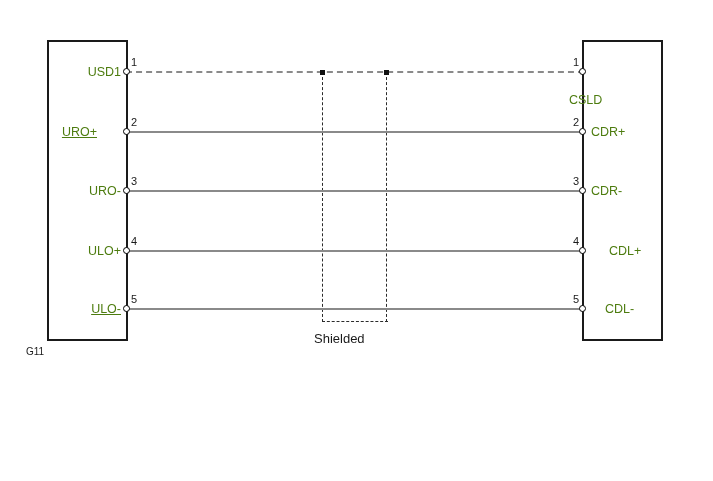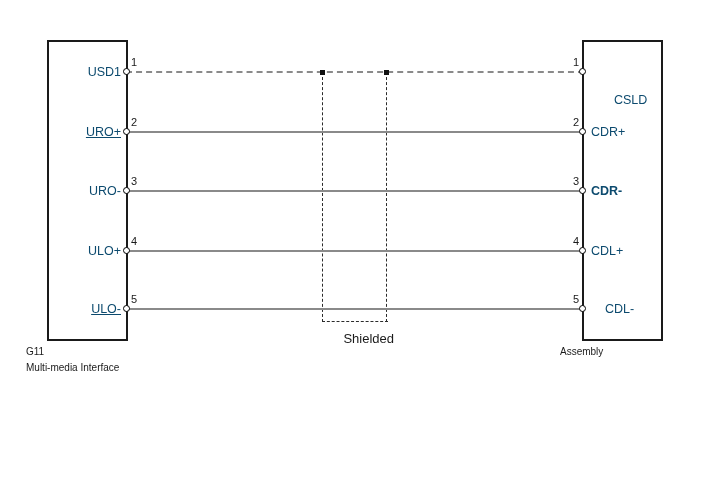--- a/index.html
+++ b/index.html
@@ -51,21 +51,21 @@
     line-height: 13px;
     color: #1a1a1a;
     white-space: nowrap;
   }
   .pnum.right { width: 24px; text-align: right; }
 
   .plabel {
     position: absolute;
     font-size: 12.5px;
     line-height: 16px;
-    color: #0c4a6e;
+    color: #4d7c0f;
     white-space: nowrap;
   }
   .plabel.leftside { text-align: right; }
 
   .shield-v {
     position: absolute;
     width: 0;
     border-left: 1.5px dashed #2b2b2b;
   }
   .shield-b {
@@ -77,21 +77,21 @@
     position: absolute;
     width: 5px;
     height: 5px;
     background: #111111;
   }
   .shield-label {
     position: absolute;
     left: 314px;
     top: 331px;
     width: 80px;
-    text-align: right;
+    text-align: left;
     font-size: 13px;
     color: #1a1a1a;
   }
 
   .caption {
     position: absolute;
     top: 344px;
     font-size: 10px;
     line-height: 15.5px;
     color: #1a1a1a;
@@ -112,42 +112,42 @@
     <div class="shield-v" style="left:322px; top:72px; height:250px;"></div>
     <div class="shield-v" style="left:386px; top:72px; height:250px;"></div>
     <div class="shield-b" style="left:322px; top:321px; width:66px;"></div>
   </div>
 
   <div class="layer" id="rows-layer">
       <div class="wire dashed" style="top: 71px;"></div>
       <div class="pnum" style="left: 131px; top: 56px;">1</div>
       <div class="pnum right" style="left: 555px; top: 56px;">1</div>
       <div class="plabel leftside" style="right: 592px; top: 64px;">USD1</div>
-      <div class="plabel" style="left: 614px; top: 64px; margin-top: 28px;">CSLD</div>
+      <div class="plabel" style="left: 569px; top: 64px; margin-top: 28px;">CSLD</div>
       <div class="pin" style="left: 123px; top: 68px;"></div>
       <div class="pin" style="left: 579px; top: 68px;"></div>
       <div class="wire solid" style="top: 130.5px;"></div>
       <div class="pnum" style="left: 131px; top: 115.5px;">2</div>
       <div class="pnum right" style="left: 555px; top: 115.5px;">2</div>
-      <div class="plabel leftside" style="right: 592px; top: 123.5px; text-decoration: underline;">URO+</div>
+      <div class="plabel leftside" style="right: 616px; top: 123.5px; text-decoration: underline;">URO+</div>
       <div class="plabel" style="left: 591px; top: 123.5px;">CDR+</div>
       <div class="pin" style="left: 123px; top: 127.5px;"></div>
       <div class="pin" style="left: 579px; top: 127.5px;"></div>
       <div class="wire solid" style="top: 189.5px;"></div>
       <div class="pnum" style="left: 131px; top: 174.5px;">3</div>
       <div class="pnum right" style="left: 555px; top: 174.5px;">3</div>
       <div class="plabel leftside" style="right: 592px; top: 182.5px;">URO-</div>
-      <div class="plabel" style="left: 591px; top: 182.5px; font-weight: bold;">CDR-</div>
+      <div class="plabel" style="left: 591px; top: 182.5px;">CDR-</div>
       <div class="pin" style="left: 123px; top: 186.5px;"></div>
       <div class="pin" style="left: 579px; top: 186.5px;"></div>
       <div class="wire solid" style="top: 249.5px;"></div>
       <div class="pnum" style="left: 131px; top: 234.5px;">4</div>
       <div class="pnum right" style="left: 555px; top: 234.5px;">4</div>
       <div class="plabel leftside" style="right: 592px; top: 242.5px;">ULO+</div>
-      <div class="plabel" style="left: 591px; top: 242.5px;">CDL+</div>
+      <div class="plabel" style="left: 609px; top: 242.5px;">CDL+</div>
       <div class="pin" style="left: 123px; top: 246.5px;"></div>
       <div class="pin" style="left: 579px; top: 246.5px;"></div>
       <div class="wire solid" style="top: 308px;"></div>
       <div class="pnum" style="left: 131px; top: 293px;">5</div>
       <div class="pnum right" style="left: 555px; top: 293px;">5</div>
       <div class="plabel leftside" style="right: 592px; top: 301px; text-decoration: underline;">ULO-</div>
       <div class="plabel" style="left: 605px; top: 301px;">CDL-</div>
       <div class="pin" style="left: 123px; top: 305px;"></div>
       <div class="pin" style="left: 579px; top: 305px;"></div>
     </div>
@@ -155,21 +155,19 @@
   <div class="layer" id="dots-layer">
     <div class="shield-sq" style="left:320px; top:70px;"></div>
     <div class="shield-sq" style="left:384px; top:70px;"></div>
   </div>
 
   <div class="layer" id="text-layer">
     <div class="shield-label">Shielded</div>
 
     <div class="caption left">
       <div>G11</div>
-      <div>Multi-media Interface</div>
     </div>
 
     <div class="caption right">
-      <div>Assembly</div>
     </div>
   </div>
 
 </div>
 
 </body></html>

